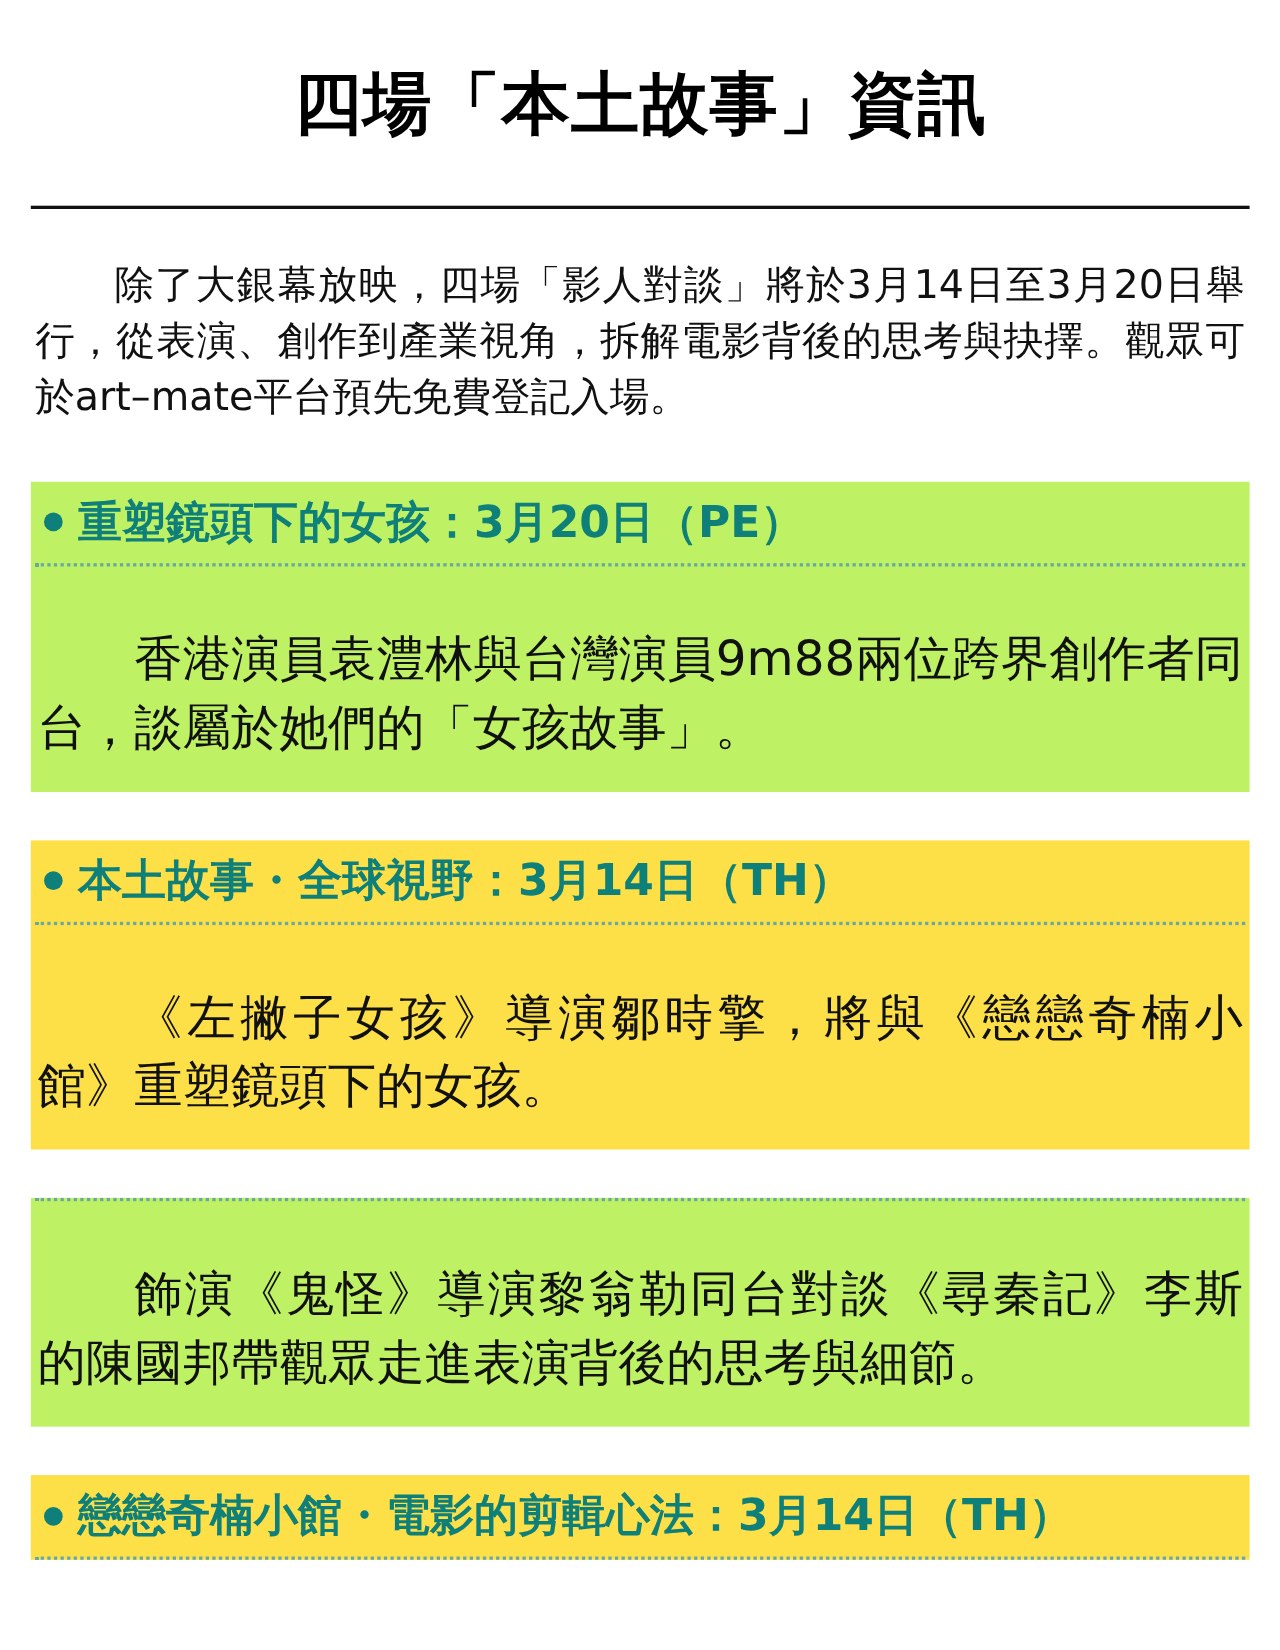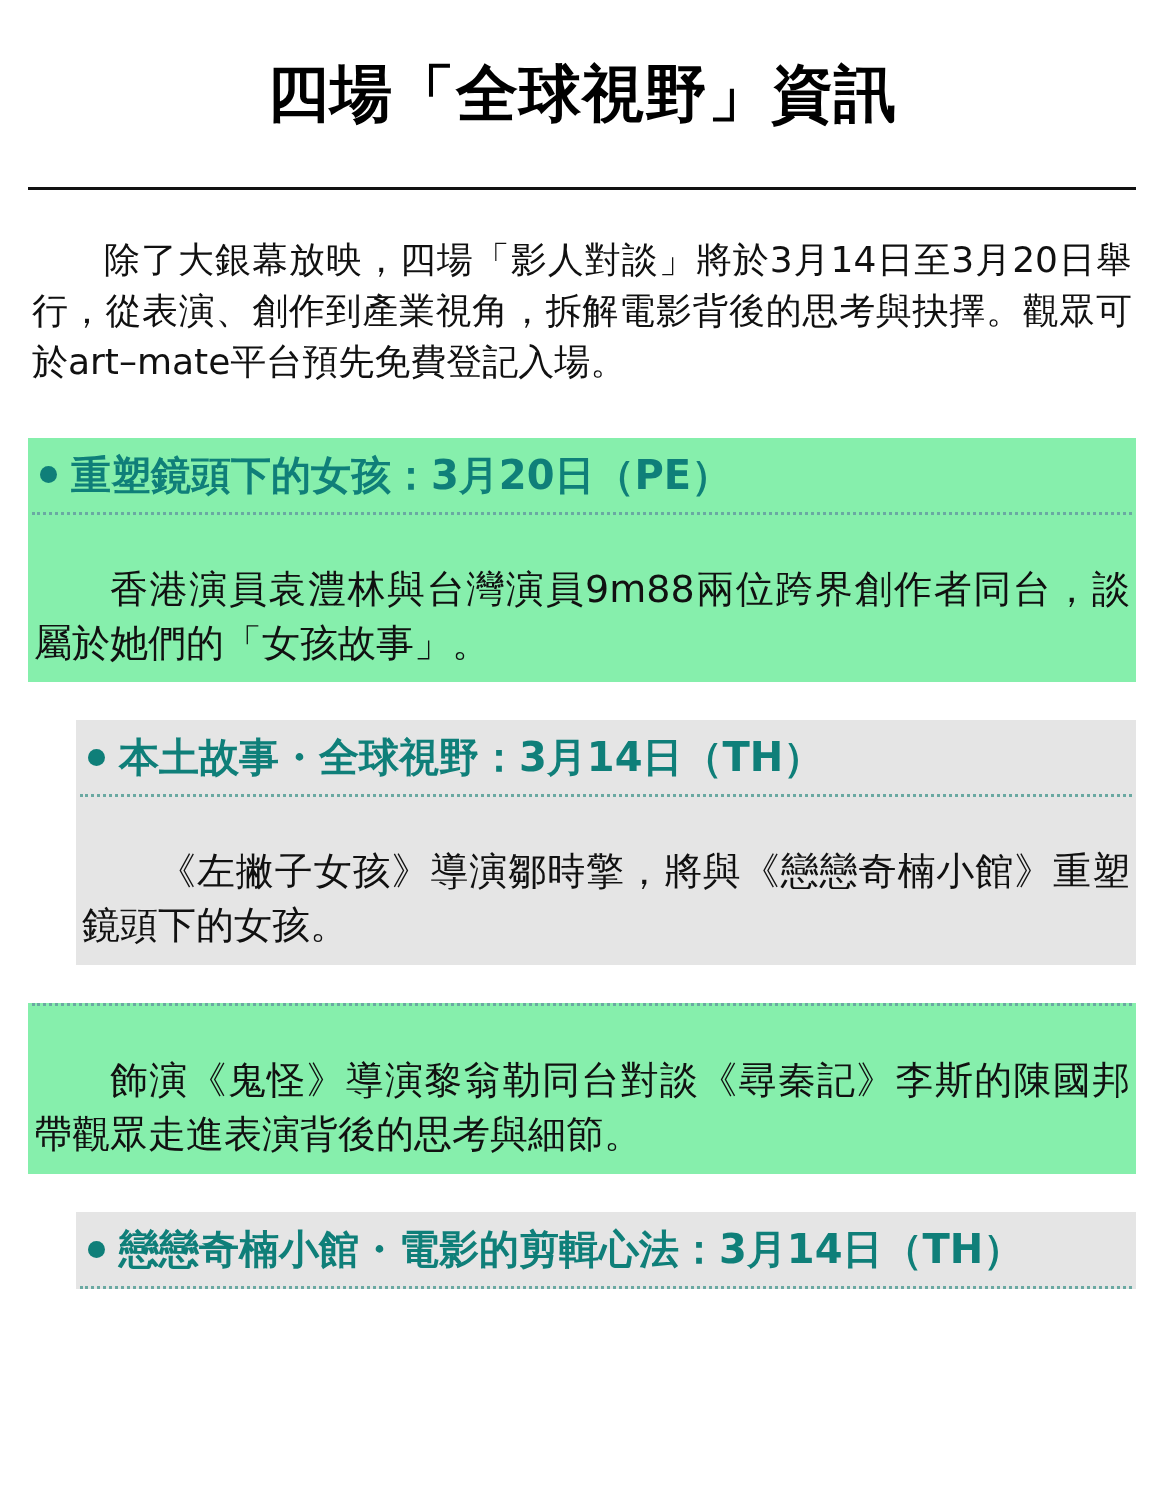--- a/index.html
+++ b/index.html
@@ -47,25 +47,24 @@
     text-indent: 2em;
     padding: 8px 4px 14px 4px;
     color: #111111;
   }
 
   
   .block {
     position: relative;
   }
   .block.shaded {
-    background: #86efac;
+    background: #bef264;
   }
   .block.plain {
-    background: #e5e5e5;
-    margin-left: 48px;
+    background: #fde047;
   }
   .head {
     display: flex;
     align-items: center;
     font-size: 40px;
     font-weight: 700;
     color: #0f7f79;
     padding: 12px 6px 12px 10px;
     line-height: 1.25;
   }
@@ -80,35 +79,35 @@
   }
   .head-text {
     white-space: nowrap;
   }
   .dotted {
     border-top: 3px dotted #6aa9a2;
     margin: 0 4px;
     height: 0;
   }
   .body-text {
-    font-size: 38px;
+    font-size: 44px;
     line-height: 1.42;
     text-align: justify;
     text-justify: inter-ideograph;
     text-indent: 2em;
-    padding: 10px 6px 12px 6px;
+    padding: 10px 6px 26px 6px;
     color: #111111;
   }
 </style>
 </head>
 <body>
 
 <div class="page">
 
-  <h1 class="title">四場「全球視野」資訊</h1>
+  <h1 class="title">四場「本土故事」資訊</h1>
   <div class="title-rule"></div>
 
   <p class="intro">除了大銀幕放映，四場「影人對談」將於3月14日至3月20日舉行，從表演、創作到產業視角，拆解電影背後的思考與抉擇。觀眾可於art–mate平台預先免費登記入場。</p>
 
   <section class="block shaded">
     <div class="head">
       <span class="bullet"></span>
       <span class="head-text">重塑鏡頭下的女孩：3月20日（PE）</span>
     </div>
     <div class="dotted"></div>

